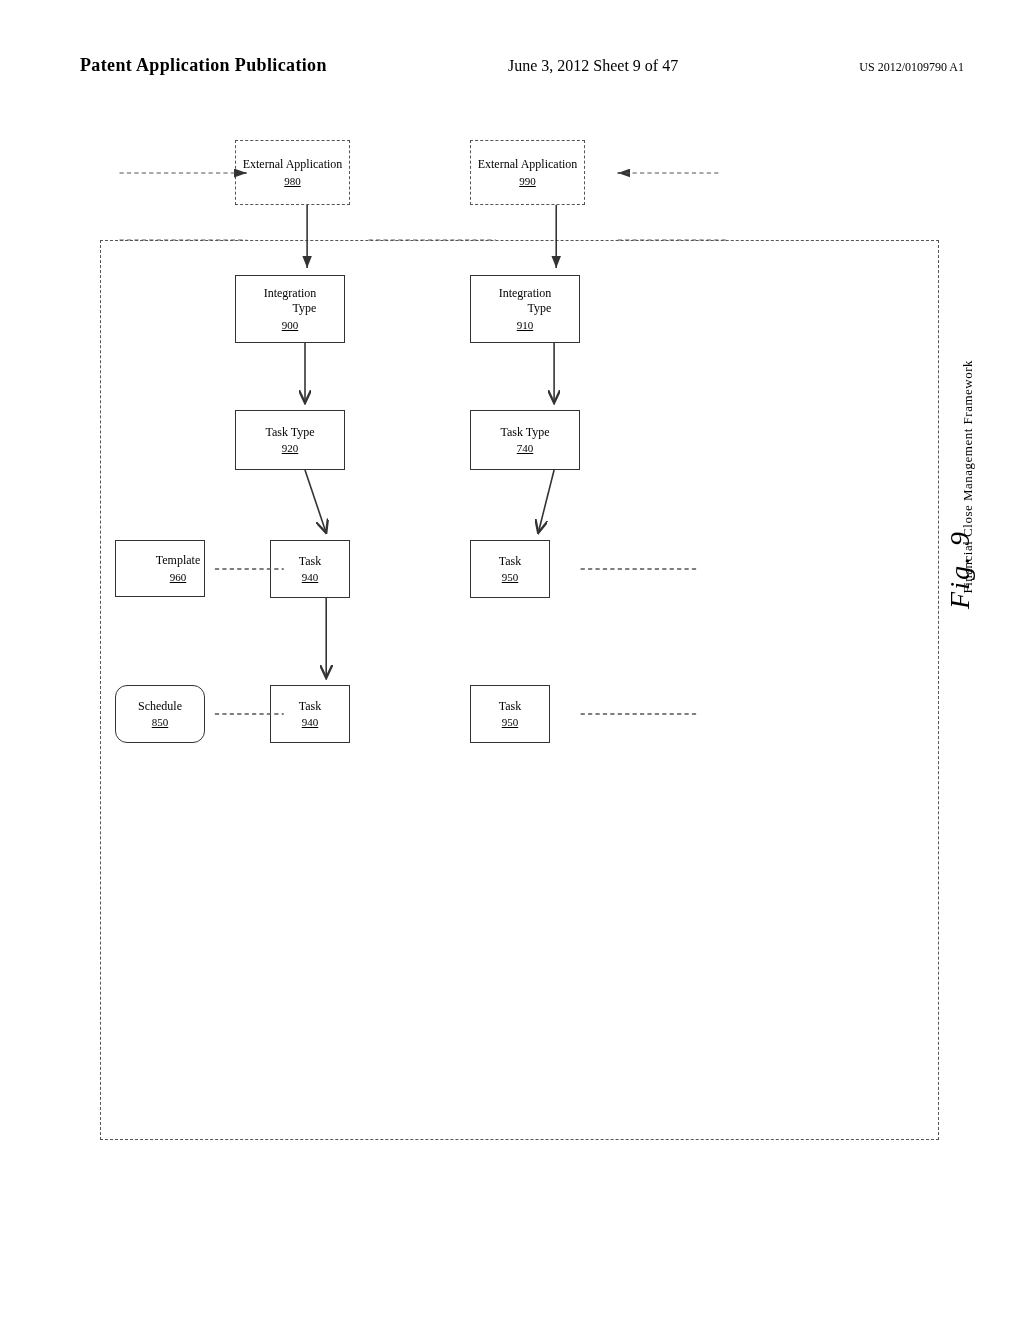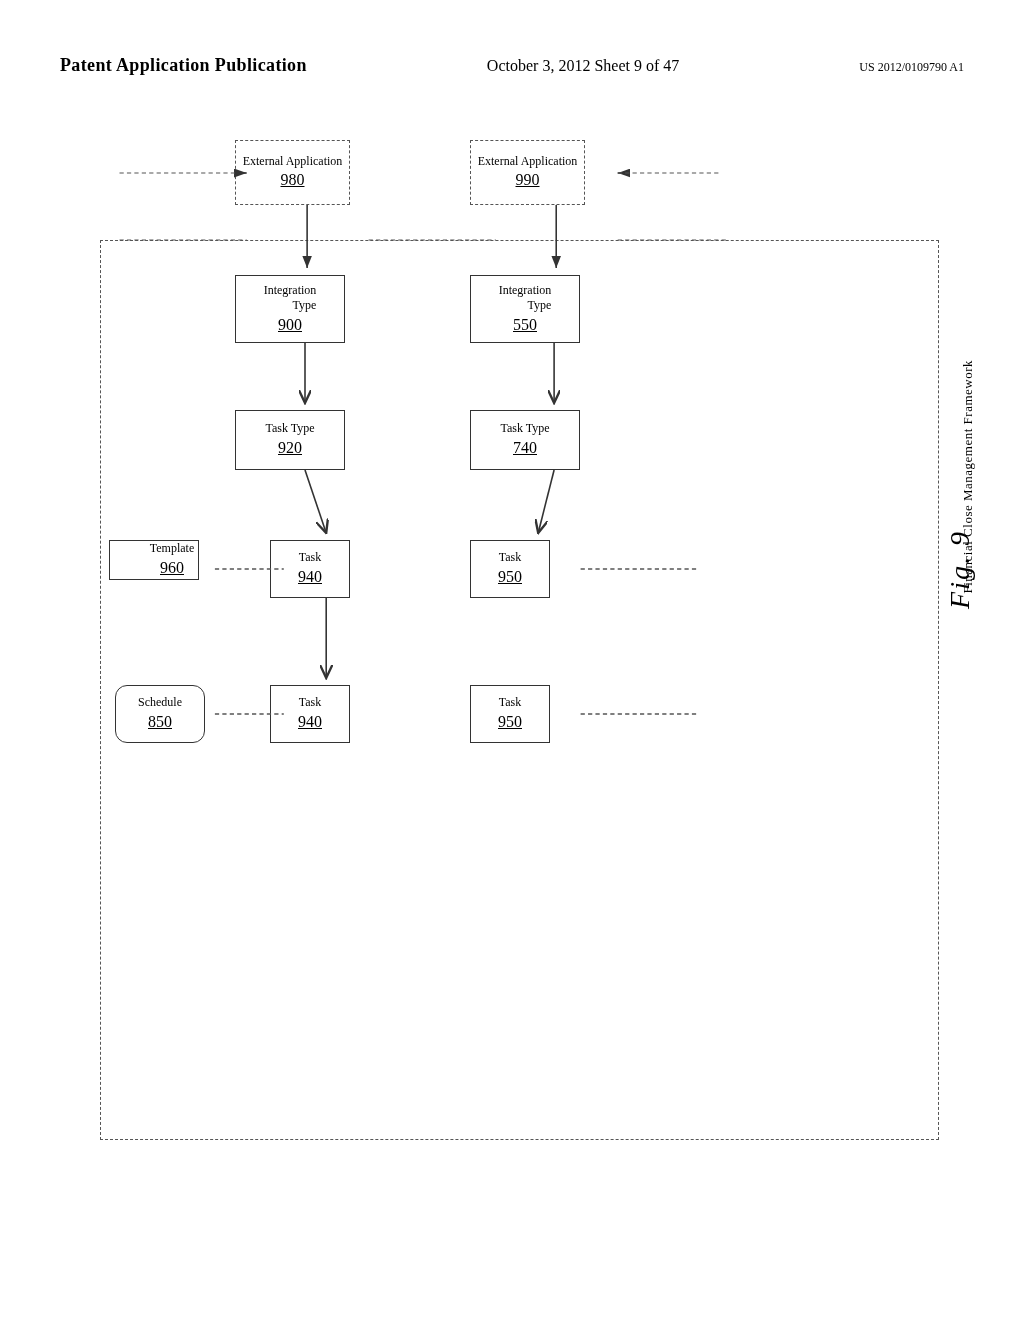--- a/index.html
+++ b/index.html
@@ -20,20 +20,21 @@
       right: 0;
       display: flex;
       align-items: baseline;
       padding: 0 60px;
       justify-content: space-between;
     }
     .header-left {
       font-weight: bold;
       font-size: 18px;
       letter-spacing: 0.02em;
+      margin-left: 20px;
     }
     .header-center {
       font-size: 16px;
     }
     .header-right {
       font-size: 12px;
     }
 
     
     .diagram {
@@ -86,21 +87,21 @@
       justify-content: center;
       text-align: right;
       font-size: 12px;
       line-height: 1.3;
     }
     .box .label {
       font-size: 12px;
     }
     .box .ref {
       text-decoration: underline;
-      font-size: 16px;
+      font-size: 11px;
       margin-top: 1px;
     }
 
     
     .box-dashed {
       border-style: dashed;
       border-color: #555;
     }
 
     
@@ -111,21 +112,21 @@
       width: 100%;
       height: 100%;
       pointer-events: none;
     }
   </style>
 </head>
 <body>
 
 <div class="header">
   <span class="header-left">Patent Application Publication</span>
-  <span class="header-center">October 3, 2012   Sheet 9 of 47</span>
+  <span class="header-center">June 3, 2012   Sheet 9 of 47</span>
   <span class="header-right">US 2012/0109790 A1</span>
 </div>
 
 <div class="diagram">
 
   <div class="framework-border"></div>
 
   <div class="framework-label" style="position:absolute; right: 18px; top: 220px; font-size:13px; writing-mode:vertical-rl; transform:rotate(180deg);">Financial Close Management Framework</div>
 
   <div class="fig-label" style="position:absolute; right:18px; top:390px; font-size:28px; writing-mode:vertical-rl; transform:rotate(180deg); font-style:italic;">Fig. 9</div>
@@ -140,34 +141,34 @@
     <span class="ref">990</span>
   </div>
 
   <div class="box" style="left:195px; top:135px; width:110px; height:68px;">
     <span class="label">Integration<br>Type</span>
     <span class="ref">900</span>
   </div>
 
   <div class="box" style="left:430px; top:135px; width:110px; height:68px;">
     <span class="label">Integration<br>Type</span>
-    <span class="ref">550</span>
+    <span class="ref">910</span>
   </div>
 
   <div class="box" style="left:195px; top:270px; width:110px; height:60px;">
     <span class="label">Task Type</span>
     <span class="ref">920</span>
   </div>
 
   <div class="box" style="left:430px; top:270px; width:110px; height:60px;">
     <span class="label">Task Type</span>
     <span class="ref">740</span>
   </div>
 
-  <div class="box" style="left:69px; top:400px; width:90px; height:40px;padding-left:36px;">
+  <div class="box" style="left:75px; top:400px; width:90px; height:57px;padding-left:36px;">
     <span class="label">Template</span>
     <span class="ref">960</span>
   </div>
 
   <div class="box" style="left:230px; top:400px; width:80px; height:58px;">
     <span class="label">Task</span>
     <span class="ref">940</span>
   </div>
 
   <div class="box" style="left:430px; top:400px; width:80px; height:58px;">

